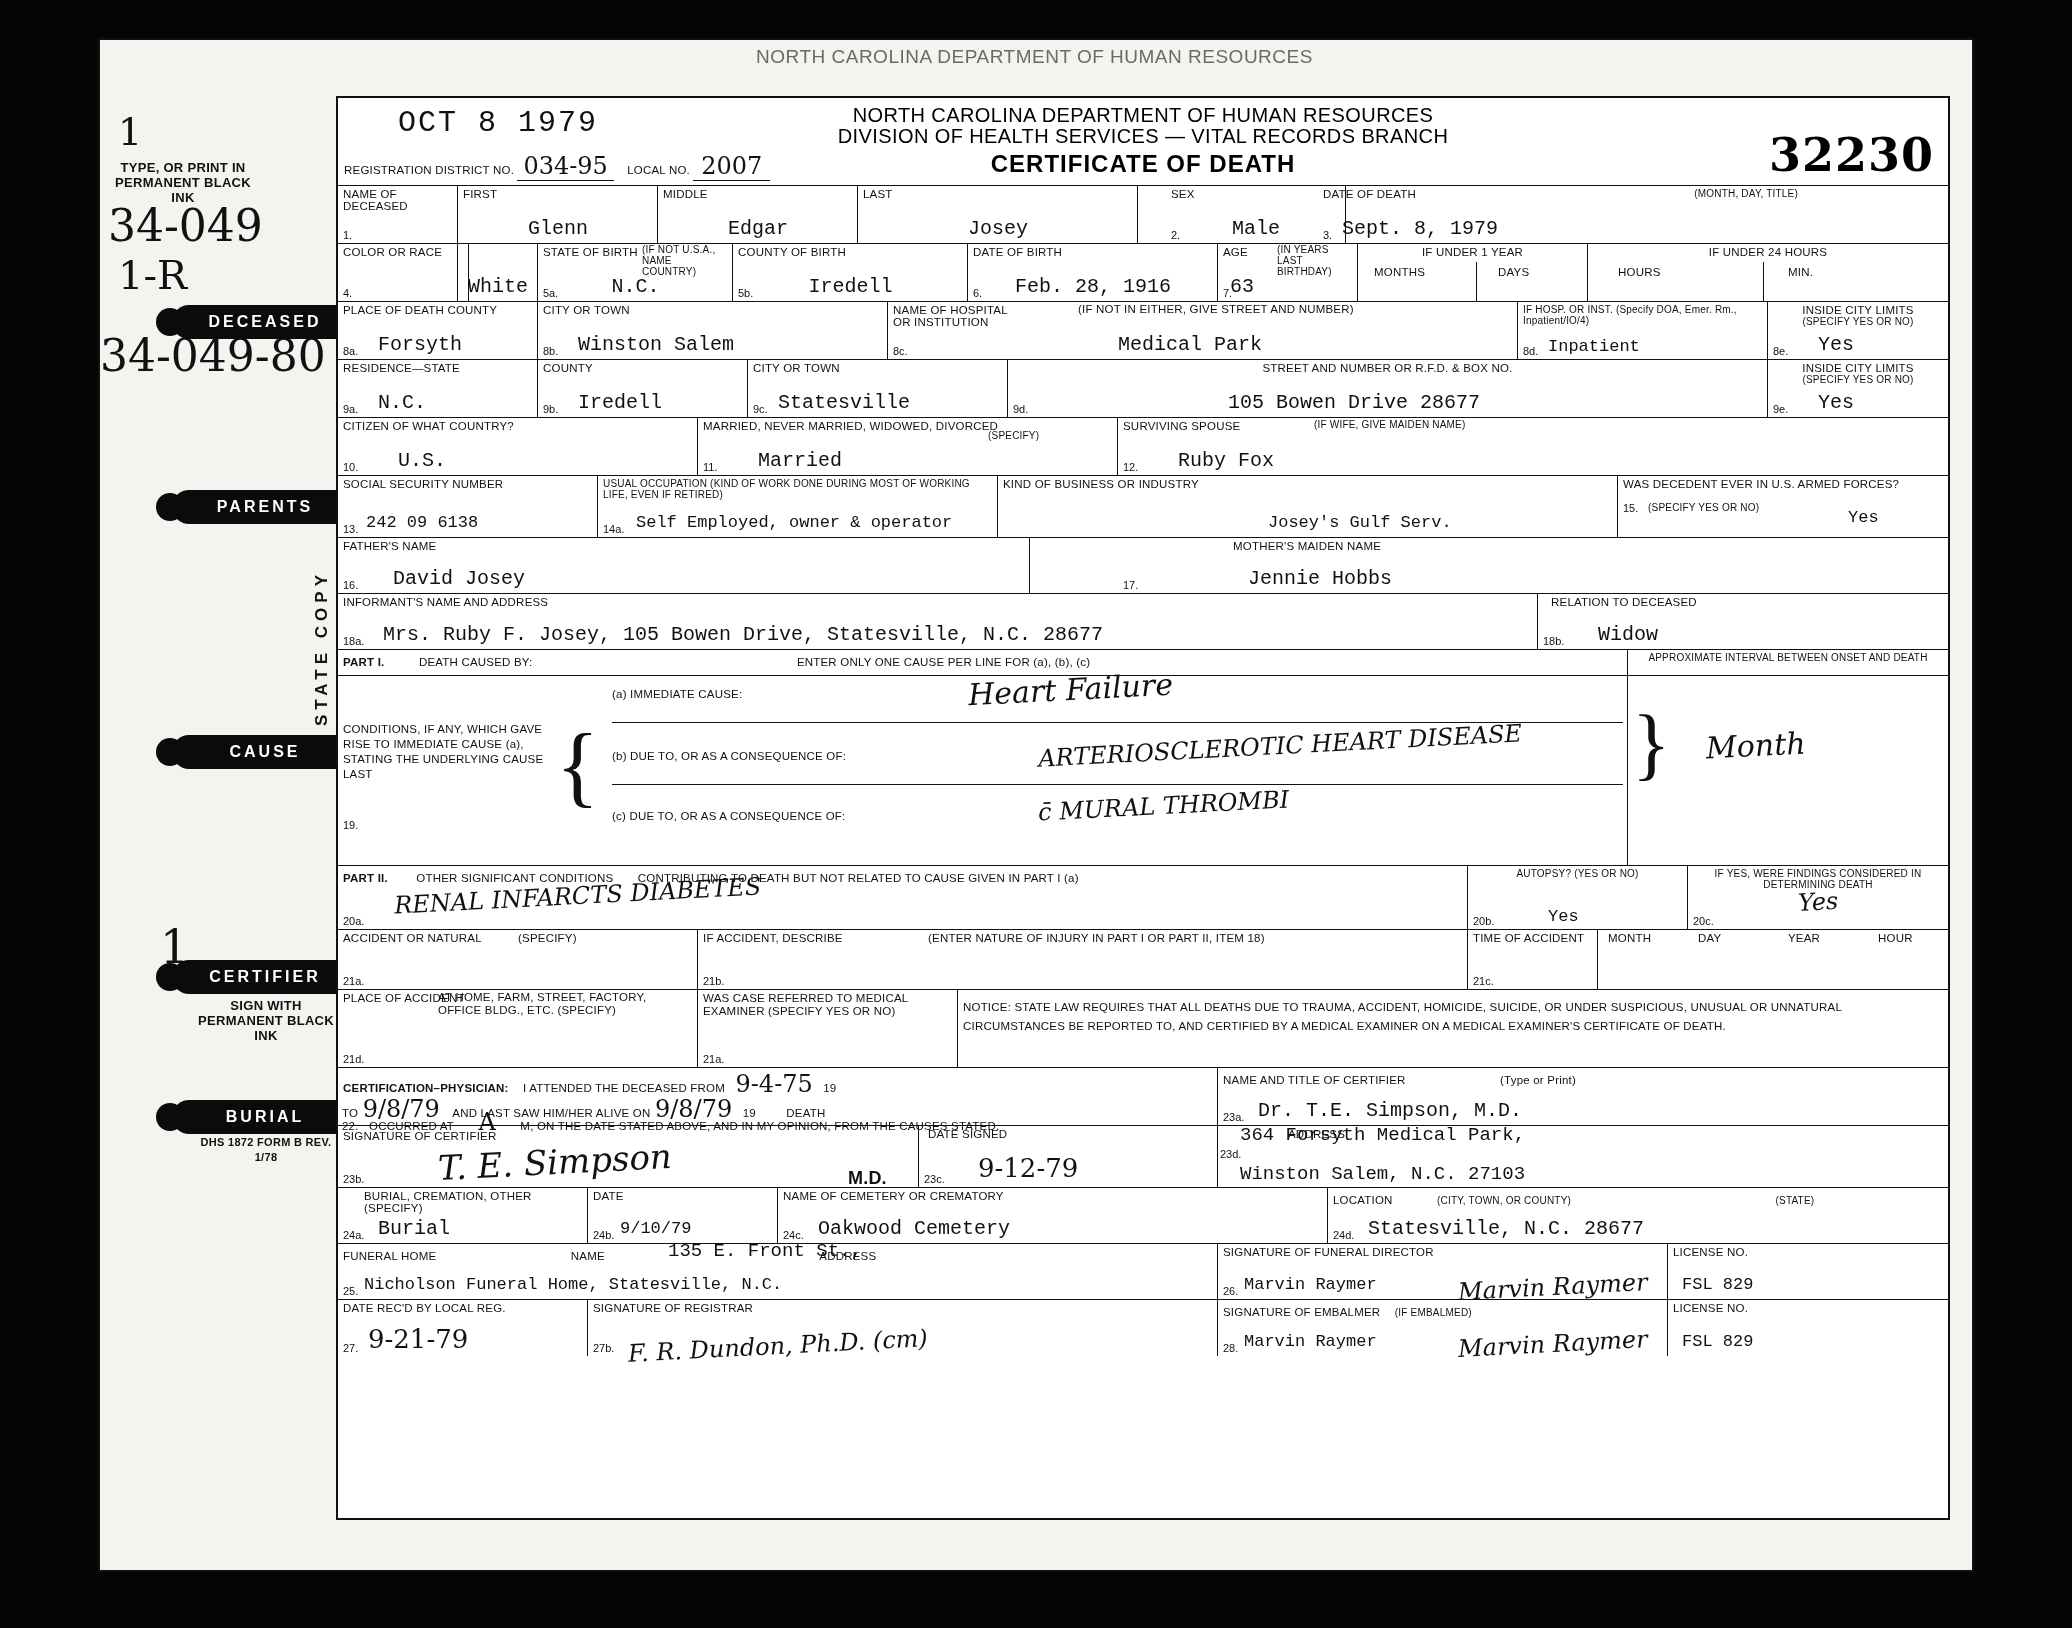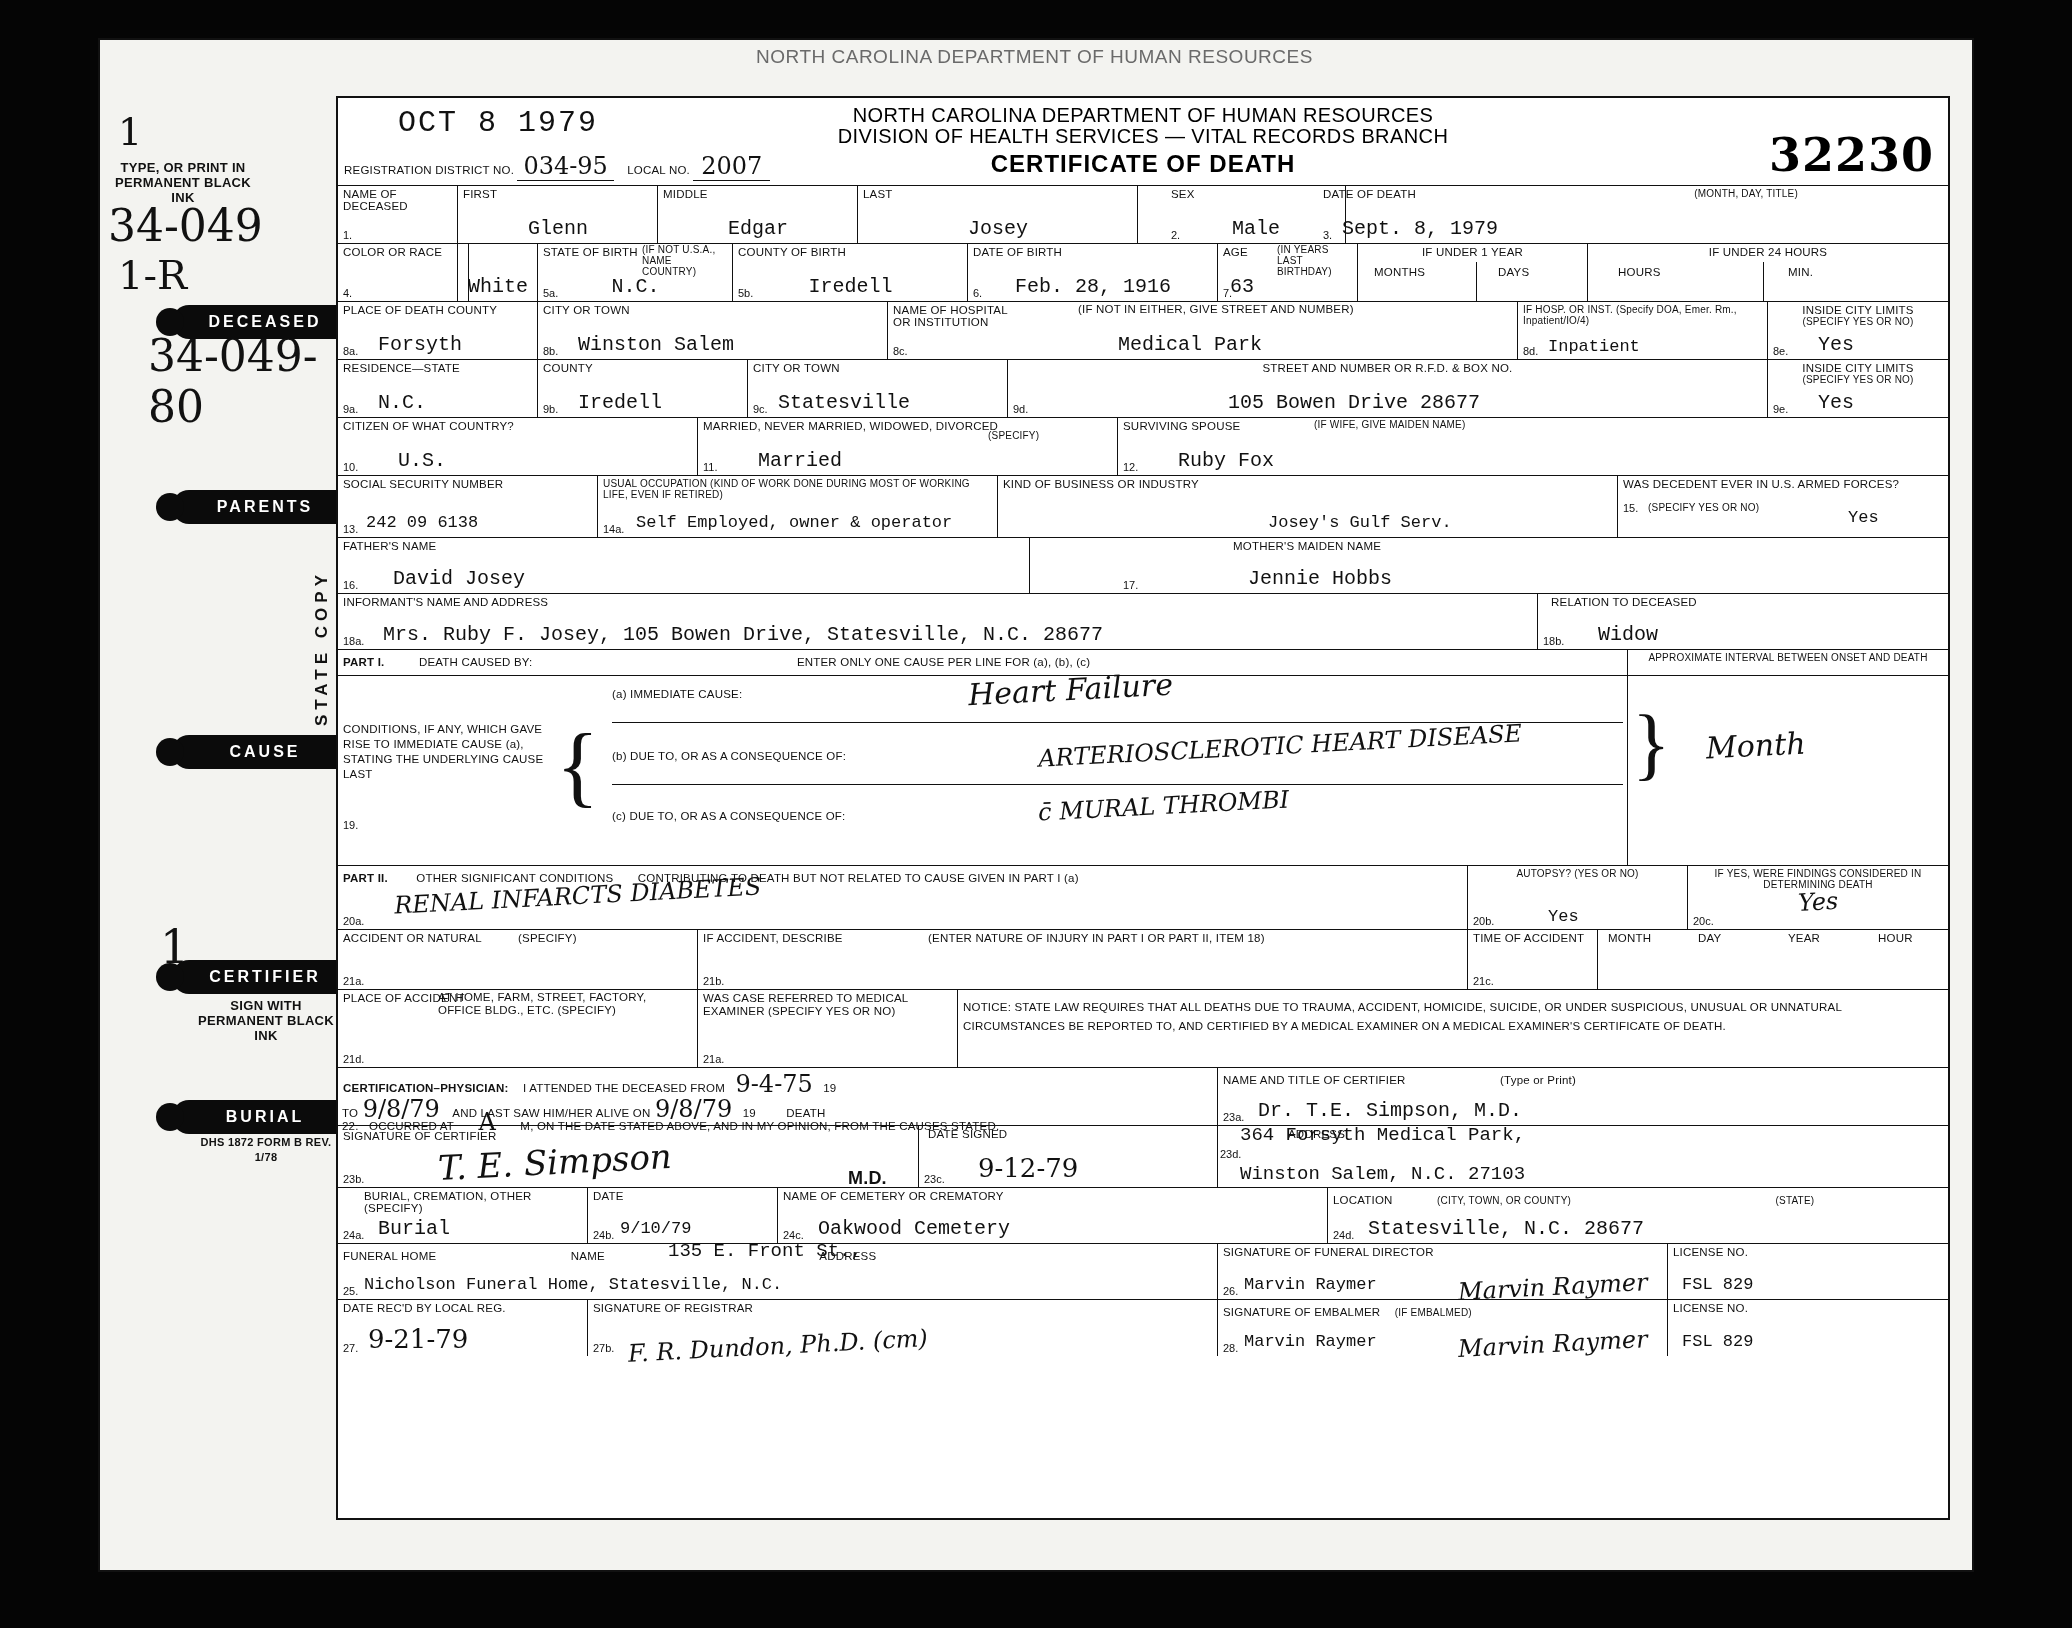--- a/index.html
+++ b/index.html
@@ -54,21 +54,21 @@
 
 <div class="page">
   <div class="scan">
     <div class="noise"></div>
 
     <div class="leftmargin">
       <div class="lm-hand" style="left:18px;top:70px;">1</div>
       <div class="lm-note" style="left:8px;top:120px;width:150px;text-align:center;">TYPE, OR PRINT IN PERMANENT BLACK INK</div>
       <div class="lm-hand" style="left:8px;top:160px;font-size:44px;">34-049</div>
       <div class="lm-hand" style="left:18px;top:212px;font-size:40px;">1-R</div>
-      <div class="lm-hand" style="left:0px;top:290px;font-size:44px;margin-left:48px;">34-049-80</div>
+      <div class="lm-hand" style="left:0px;top:290px;font-size:44px;">34-049-80</div>
       <div class="lm-hand" style="left:60px;top:880px;font-size:46px;">1</div>
 
       <div class="sidetab" style="top:265px;">
         <span class="dot"></span>
         <span>DECEASED</span>
       </div>
       <div class="sidetab" style="top:450px;">
         <span class="dot"></span>
         <span>PARENTS</span>
       </div>

